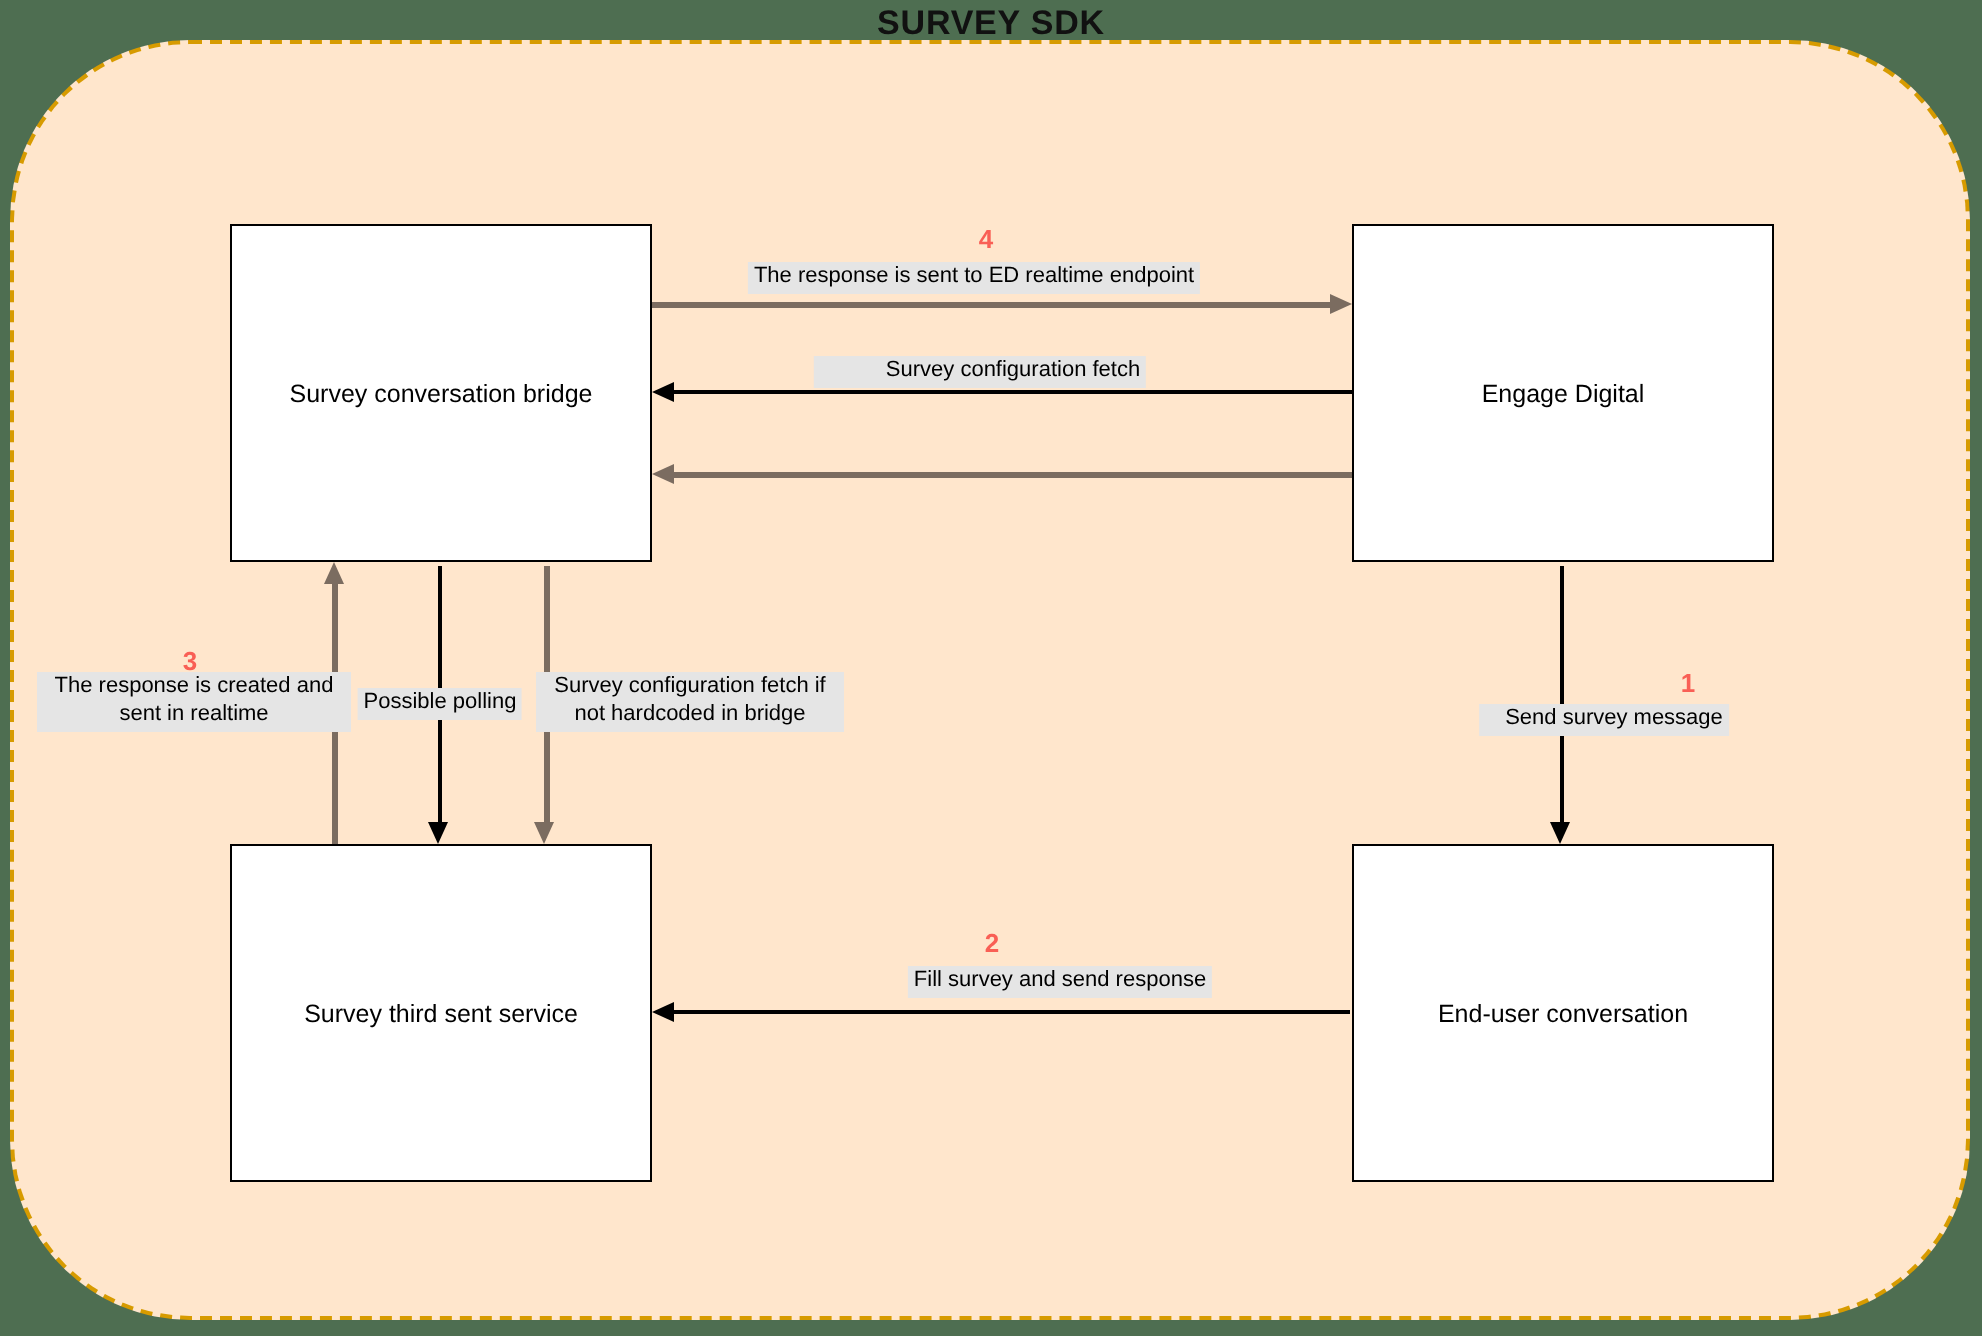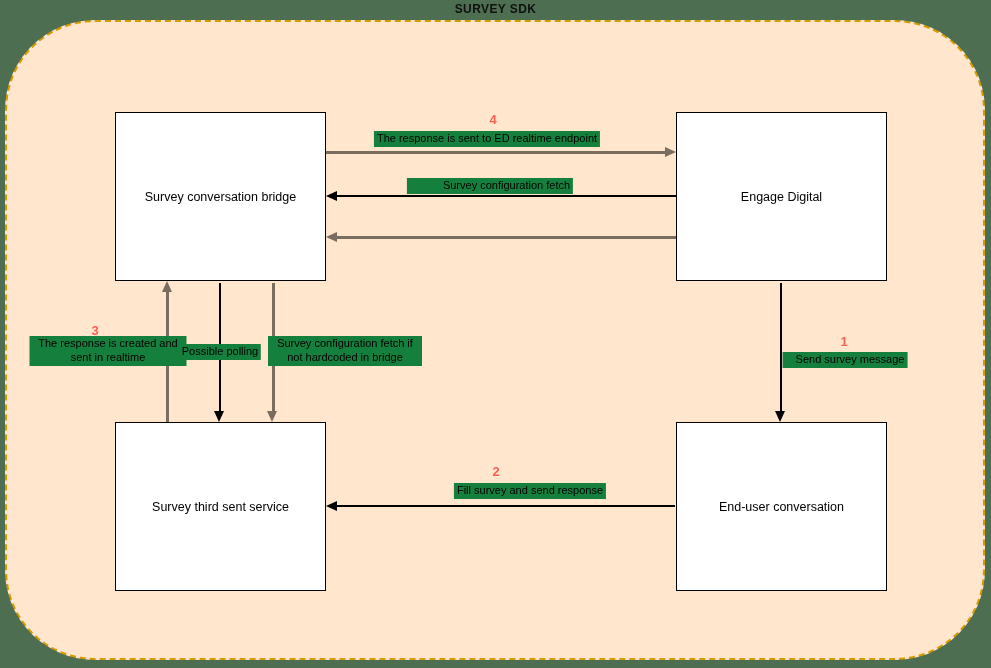--- a/index.html
+++ b/index.html
@@ -11,21 +11,21 @@
   .stage {
     position: relative;
     width: 991px;
     height: 668px;
     background: #4e6e51;
   }
   .diagram-title {
     position: absolute;
     left: 0; right: 0; top: 2px;
     text-align: center;
-    font-size: 12px;
+    font-size: 17px;
     font-weight: bold;
     letter-spacing: 0.4px;
     color: #111;
   }
   .boundary {
     position: absolute;
     left: 5px; top: 20px;
     width: 980px; height: 640px;
     background: #ffe6cc;
     border: 2px dashed #d79b00;
@@ -83,46 +83,46 @@
   
   #e7-line { left: 219px; top: 283px; width: 1.5px; height: 129px; }
   #e7-head { left: 214px; top: 411px; }
   
   #e8-line { left: 272px; top: 283px; width: 3px; height: 129px; }
   #e8-head { left: 267px; top: 411px; }
 
   .edge-label {
     position: absolute;
     transform: translateX(-50%);
-    background: #15803d;
+    background: #e5e5e5;
     color: #000;
     font-size: 11px;
     line-height: 1.25;
     padding: 1px 3px;
     text-align: center;
     white-space: nowrap;
   }
   .edge-label.wrap { white-space: normal; }
   .step-number {
     position: absolute;
     transform: translateX(-50%);
     color: #f95f55;
     font-size: 13px;
     font-weight: bold;
   }
   #lbl-step4 { left: 493px; top: 112px; }
   #lbl-e1    { left: 487px; top: 131px; }
   #lbl-e2    { left: 490px; top: 178px; padding-left: 36px; }
   #lbl-e3    { left: 489px; top: 219px; }
   #lbl-step1 { left: 844px; top: 334px; }
-  #lbl-e4    { left: 845px; top: 352px; padding-left: 13px; }
+  #lbl-e4    { left: 802px; top: 352px; padding-left: 13px; }
   #lbl-step2 { left: 496px; top: 464px; }
   #lbl-e5    { left: 530px; top: 483px; }
   #lbl-step3 { left: 95px;  top: 323px; }
-  #lbl-e6    { left: 108px;  top: 336px; width: 157px; }
+  #lbl-e6    { left: 97px;  top: 336px; width: 157px; }
   #lbl-e7    { left: 220px; top: 344px; }
   #lbl-e8    { left: 345px; top: 336px; width: 154px; }
 </style>
 </head>
 <body>
 
 <div class="stage">
 
   <div class="diagram-title">SURVEY SDK</div>
 

